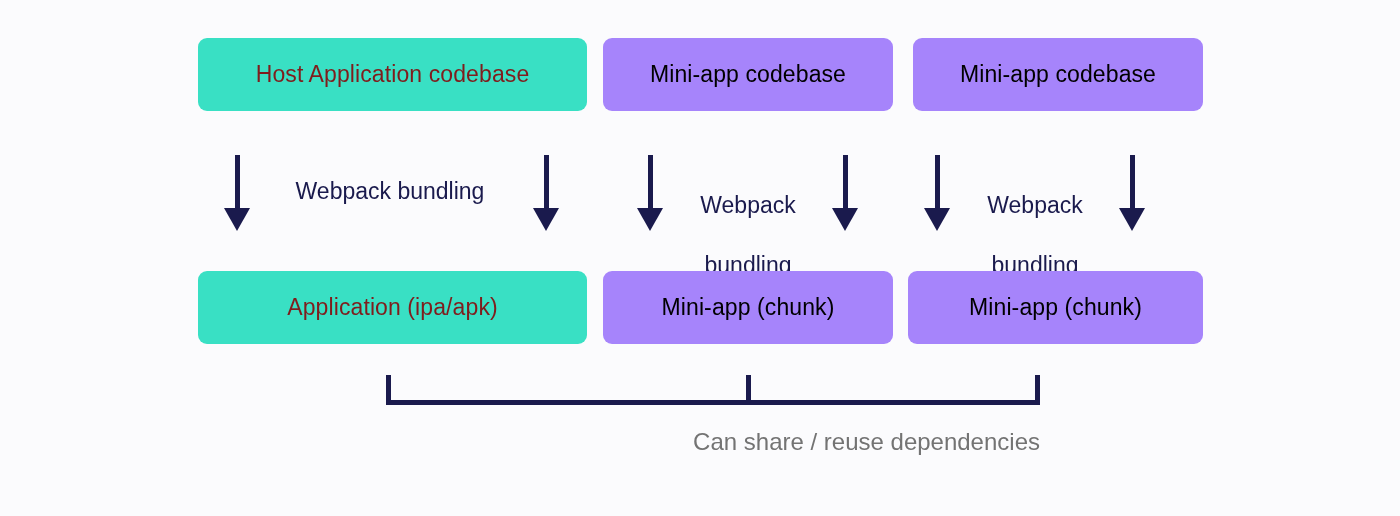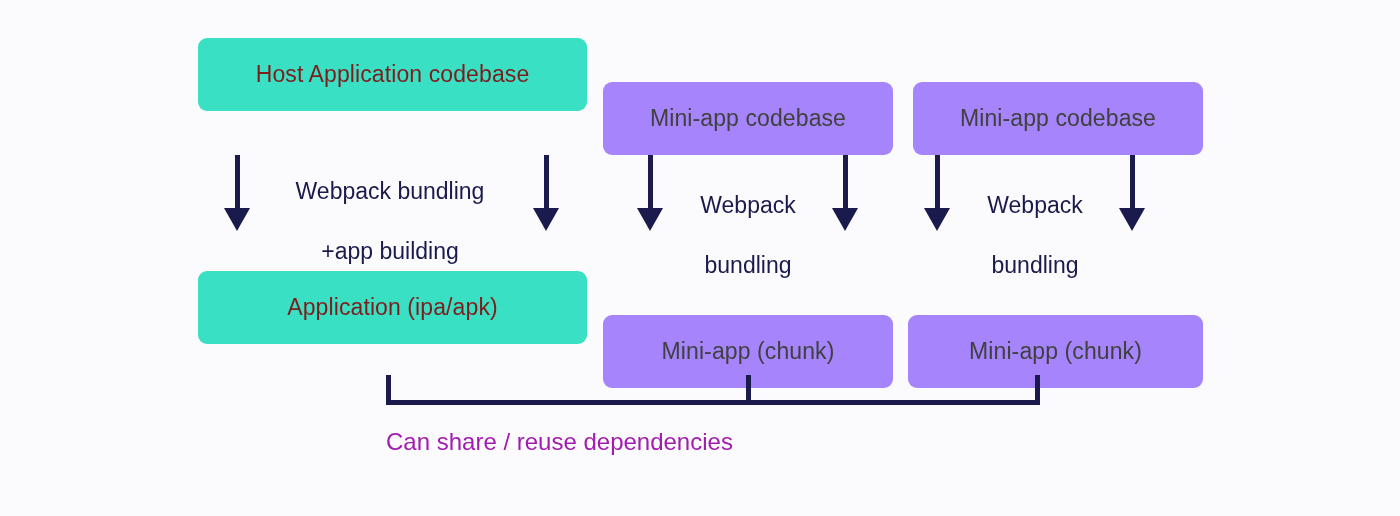--- a/index.html
+++ b/index.html
@@ -30,22 +30,21 @@
     font-size: 23px;
     letter-spacing: 0.1px;
     white-space: nowrap;
   }
   .node.teal {
     background: #39e0c4;
     color: #7f1d1d;
   }
   .node.purple {
     background: #a684fb;
-    color: #404040;
-    margin-top: 44px;
+    color: #000000;
   }
 
   
   .arrow {
     position: absolute;
     width: 26px;
     height: 76px;
   }
   .arrow .shaft {
     position: absolute;
@@ -81,22 +80,22 @@
     position: absolute;
   }
   .bracket .bar {
     position: absolute;
     background: #1a1a4d;
   }
 
   
   .caption {
     position: absolute;
-    text-align: left;
-    color: #a21caf;
+    text-align: right;
+    color: #737373;
     font-size: 24px;
     white-space: nowrap;
   }
 </style>
 </head>
 <body>
 
 <div id="diagram">
 
   <div class="node teal" style="left:198px; top:38px; width:389px; height:73px;">
@@ -114,21 +113,20 @@
   <div class="arrow" style="left:224px; top:155px;">
     <div class="shaft"></div>
     <div class="head"></div>
   </div>
   <div class="arrow" style="left:533px; top:155px;">
     <div class="shaft"></div>
     <div class="head"></div>
   </div>
   <div class="arrow-label" style="left:262px; top:146px; width:256px;">
     <div>Webpack bundling</div>
-    <div>+app building</div>
   </div>
 
   <div class="arrow" style="left:637px; top:155px;">
     <div class="shaft"></div>
     <div class="head"></div>
   </div>
   <div class="arrow" style="left:832px; top:155px;">
     <div class="shaft"></div>
     <div class="head"></div>
   </div>

